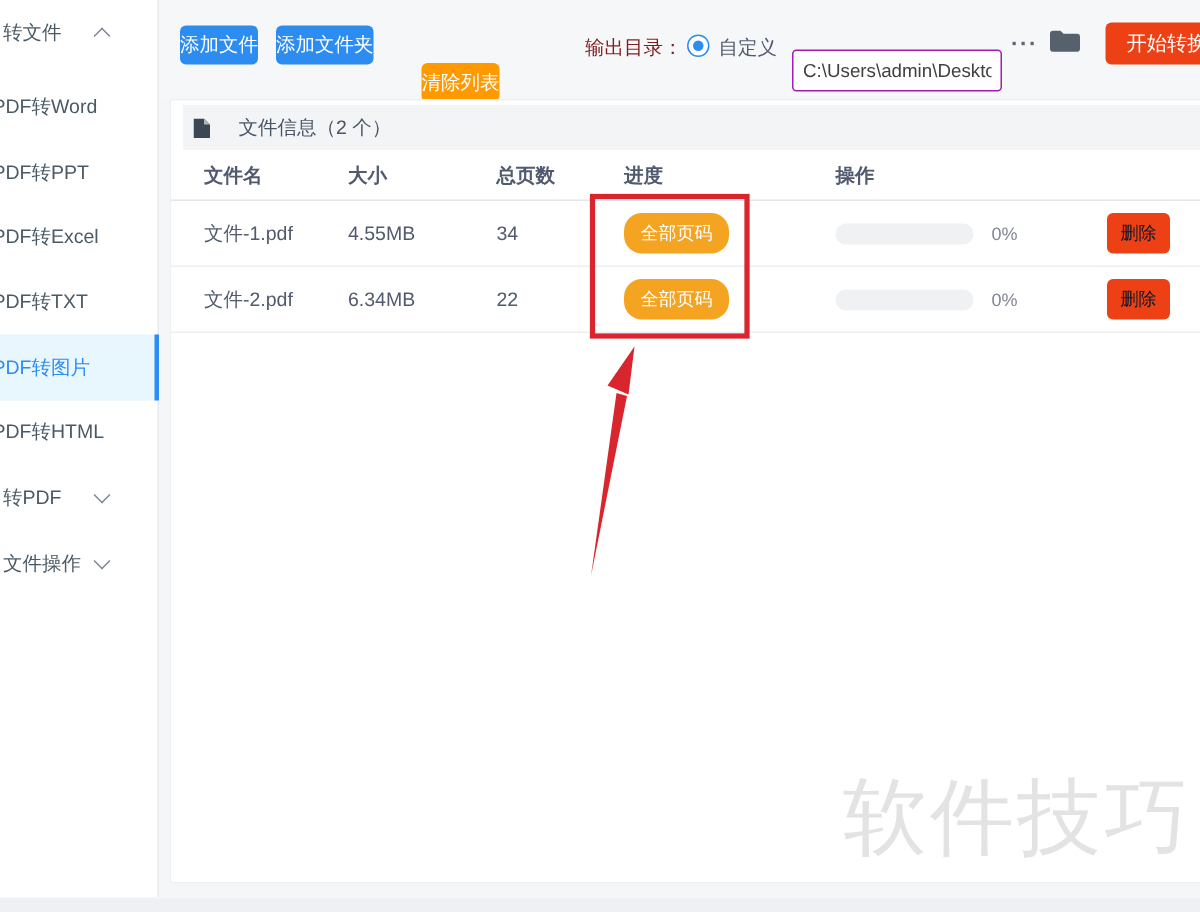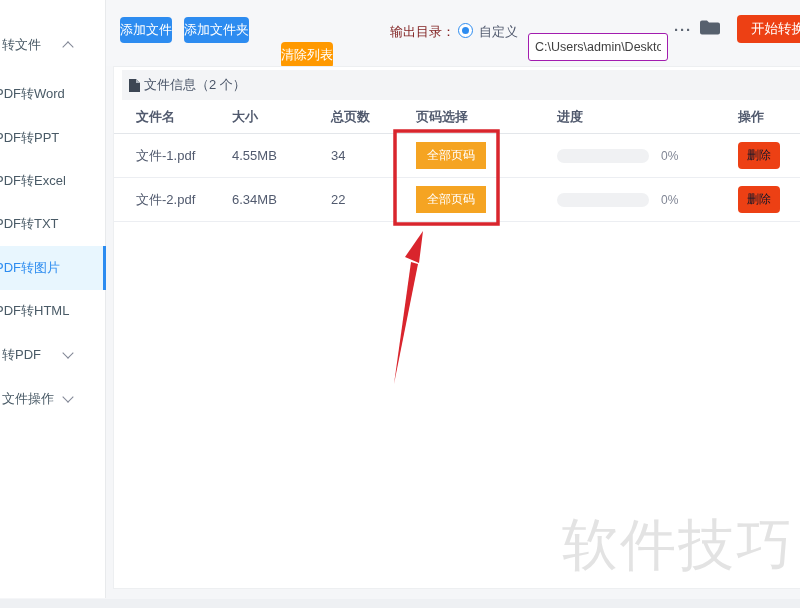--- a/index.html
+++ b/index.html
@@ -12,21 +12,21 @@
   }
 
   
   .sidebar {
     position:absolute; left:0; top:0; width:106px; height:598px;
     background:#fff; border-right:1px solid #e8eaec; z-index:2;
   }
   .side-item {
     position:absolute; left:0; width:106px; height:44px;
     display:flex; align-items:center;
-    font-size:13px; color:#495a66; cursor:pointer; white-space:nowrap;margin-top:23px;
+    font-size:13px; color:#495a66; cursor:pointer; white-space:nowrap;
   }
   .side-item .lbl { position:absolute; left:2px; }
   .side-item.shift .lbl { left:-5px; }
   .side-item.active { background:#e8f6fe; color:#2d8cf0; }
   .side-item.active::after {
     content:""; position:absolute; right:0; top:0; width:3px; height:100%;
     background:#2d8cf0;
   }
   .chev {
     position:absolute; left:64px; width:8px; height:8px;
@@ -81,37 +81,37 @@
   
   .panel {
     position:absolute; left:113px; top:66px; width:700px; height:523px;
     background:#fff; border:1px solid #edeff1; z-index:1;
   }
   .panel-header {
     position:absolute; left:8px; top:3px; right:0; height:30px;
     background:#f3f4f6; display:flex; align-items:center; padding-left:7px;
     font-size:13px; color:#4a5568;
   }
-  .panel-header .ph-title { margin-left:4px; }
+  .panel-header .ph-title { margin-left:19px; }
 
   .table { position:absolute; left:0; top:33px; right:0; }
   .t-row {
     display:grid;
     grid-template-columns:96px 99px 85px 141px 181px 60px;
     padding-left:22px; align-items:center;
   }
   .t-head {
     height:34px; font-size:13px; font-weight:600; color:#515a6e;
     border-bottom:1px solid #e3e6ea;
   }
   .t-body-row { height:44px; font-size:13px; color:#515a6e; border-bottom:1px solid #eceef2; }
 
   .pill-btn {
     display:inline-block; background:#f5a422; color:#fff; border:none;
-    border-radius:0; font-size:12px; font-family:Liberation Sans, sans-serif;
+    border-radius:12px; font-size:12px; font-family:Liberation Sans, sans-serif;
     padding:5px 11px; cursor:pointer;
   }
   .del-btn {
     display:inline-block; background:#ed4014; color:#0f172a; border:none;
     border-radius:4px; font-size:12px; font-family:inherit;
     padding:5px 9px; cursor:pointer;
   }
   .prog-cell { display:flex; align-items:center; }
   .prog-track { width:92px; height:14px; border-radius:7px; background:#f0f1f3; }
   .prog-pct { margin-left:12px; font-size:12px; color:#808695; }
@@ -195,21 +195,20 @@
       <path d="M7 0 L7 4 L11 4 Z" fill="#aeb6c0"></path>
     </svg>
     <span class="ph-title">文件信息（2 个）</span>
   </div>
 
   <div class="table">
     <div class="t-row t-head">
       <span>文件名</span>
       <span>大小</span>
       <span>总页数</span>
-      <span>页码选择</span>
       <span>进度</span>
       <span>操作</span>
     </div>
 
     <div class="t-row t-body-row">
       <span>文件-1.pdf</span>
       <span>4.55MB</span>
       <span>34</span>
       <span><button class="pill-btn">全部页码</button></span>
       <span class="prog-cell">

